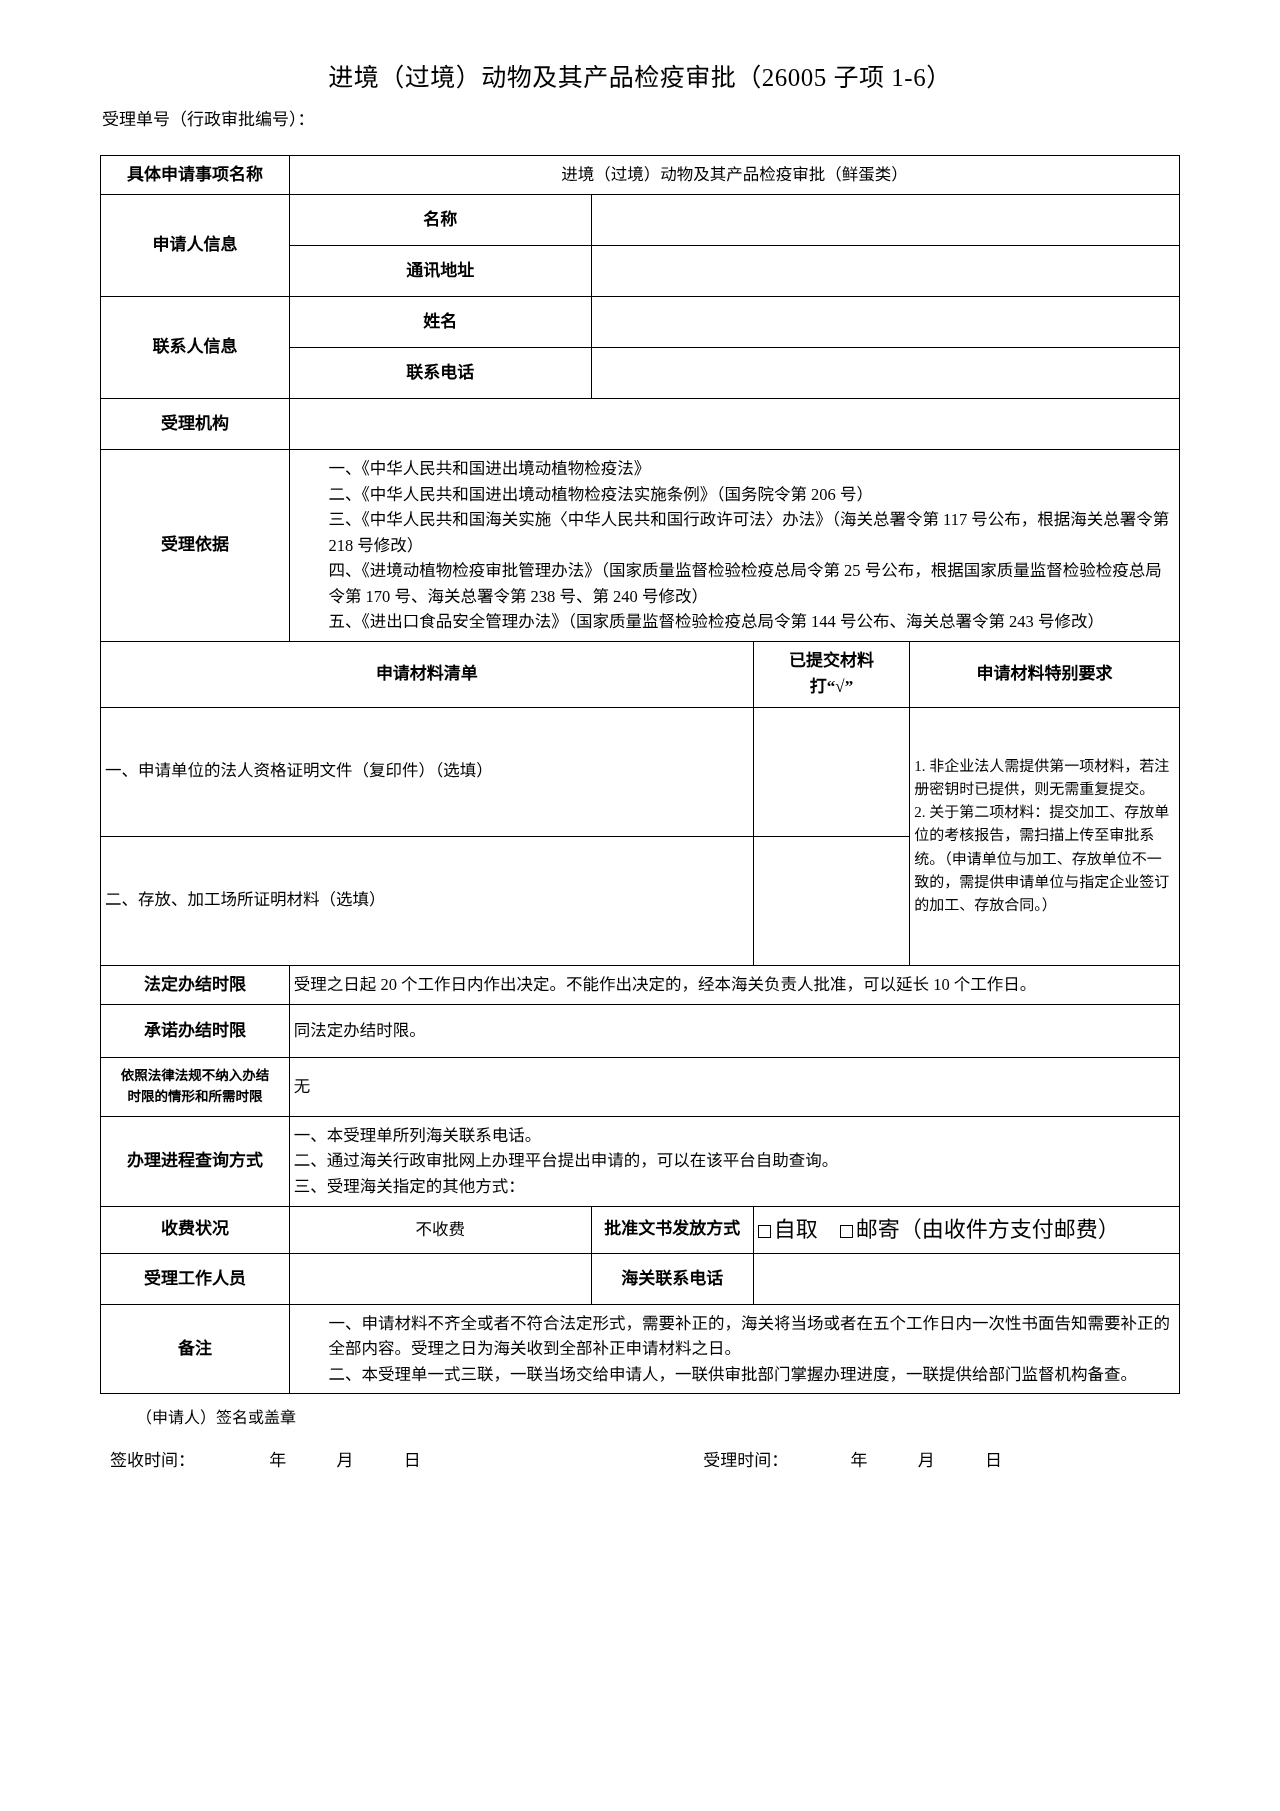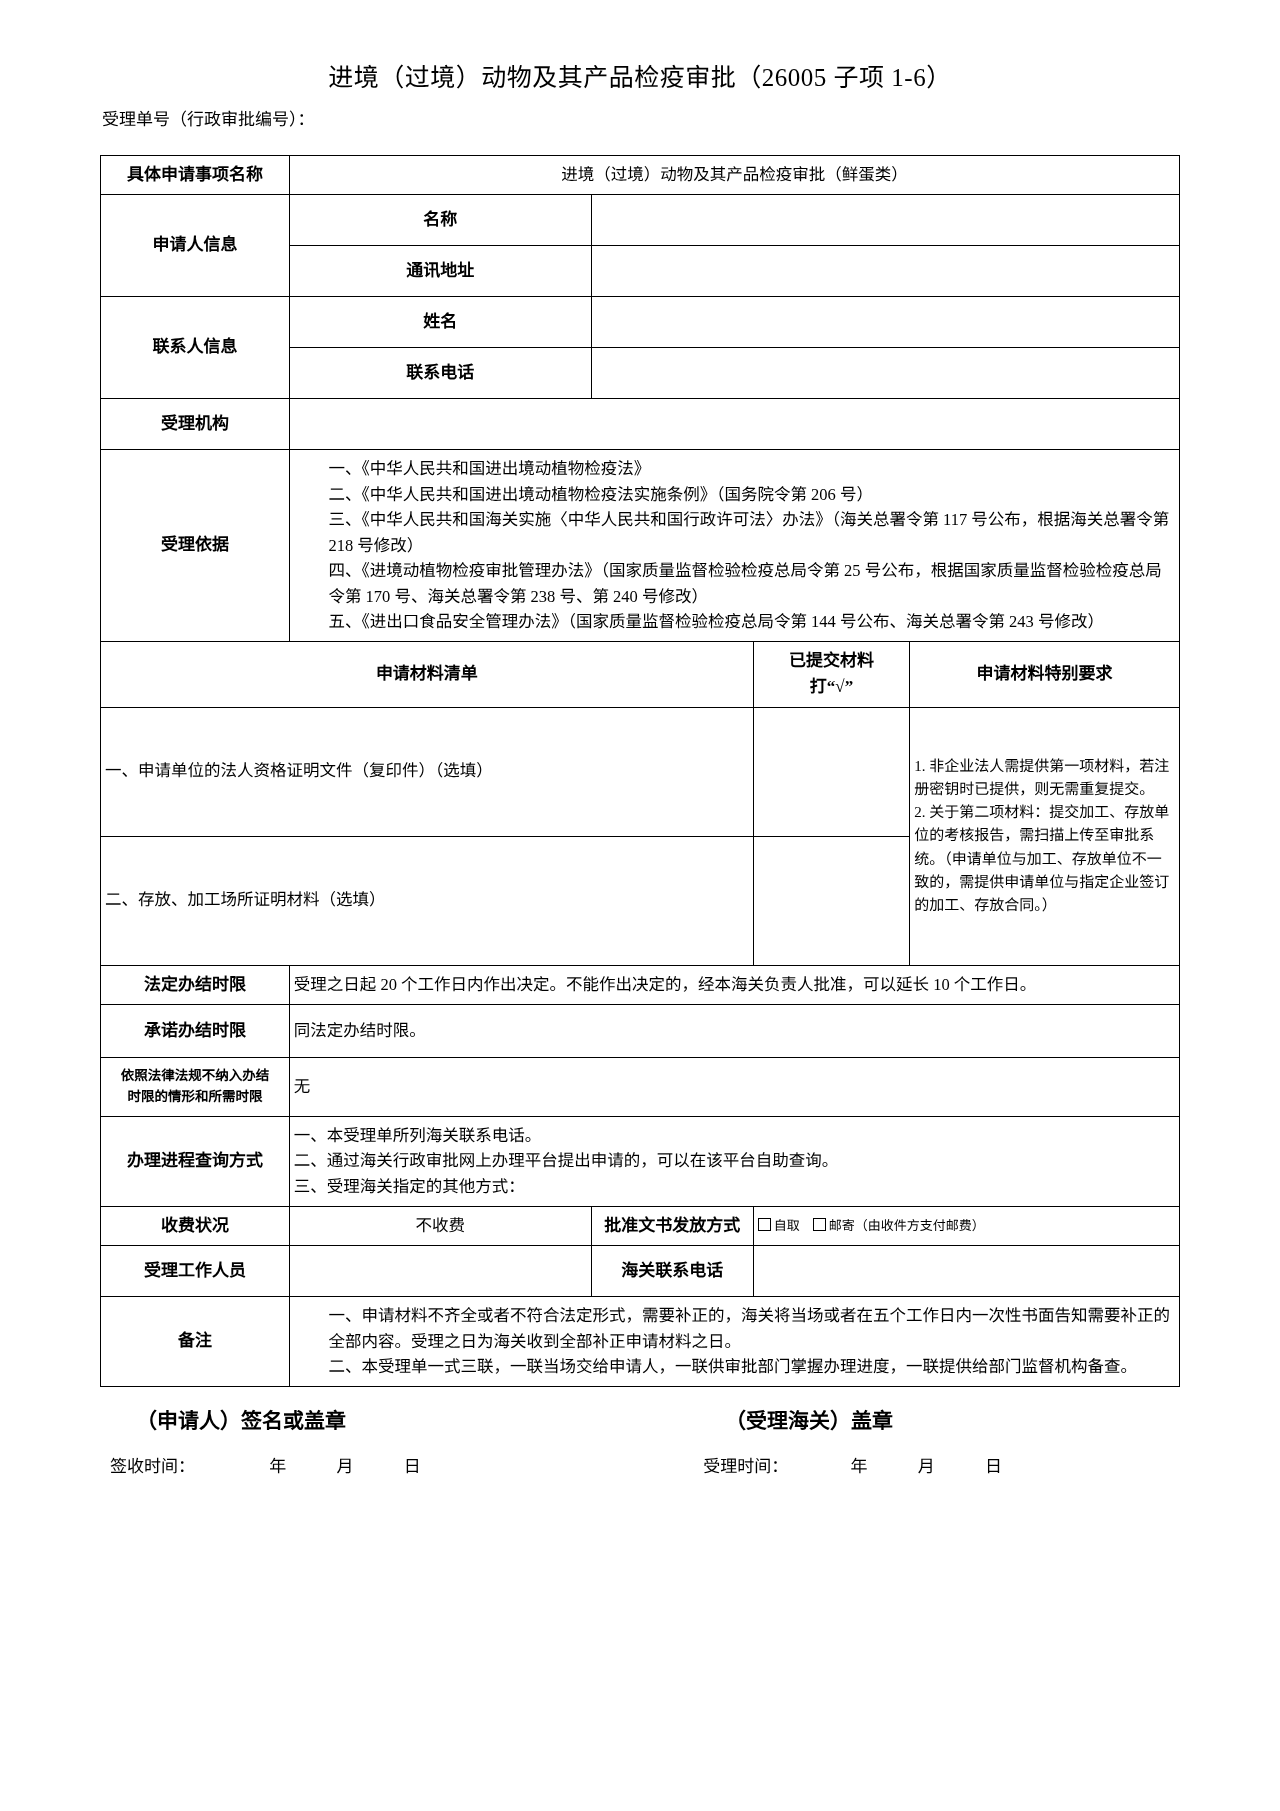--- a/index.html
+++ b/index.html
@@ -107,27 +107,26 @@
   }
   .req-text p { margin: 0; }
   .chk {
     display: inline-block;
     width: 11px;
     height: 11px;
     border: 1px solid #000;
     margin-right: 3px;
     vertical-align: -1px;
   }
-  .delivery { font-size: 13px; padding-left: 12px; }
+  .delivery { font-size: 22px; padding-left: 12px; }
   .sig-row {
     display: flex;
-    font-size: 21px;
-    margin-top: 17px;
+    font-size: 16px;
+    margin-top: 10px;
     padding: 0 24px 0 36px;
-    font-weight: bold;
   }
   .sig-left { flex: 0 0 55%; }
   .sig-right { flex: 1; text-align: left; padding-left: 28px;}
   .date-row {
     display: flex;
     font-size: 17px;
     margin-top: 18px;
     padding: 0 24px 0 10px;
   }
   .date-left { flex: 0 0 55%; }
@@ -267,21 +266,20 @@
       <td class="body-text" colspan="4">
         <p class="hang">一、申请材料不齐全或者不符合法定形式，需要补正的，海关将当场或者在五个工作日内一次性书面告知需要补正的全部内容。受理之日为海关收到全部补正申请材料之日。</p>
         <p class="hang">二、本受理单一式三联，一联当场交给申请人，一联供审批部门掌握办理进度，一联提供给部门监督机构备查。</p>
       </td>
     </tr>
   </tbody>
     </table>
 
   <div class="sig-row">
     <div class="sig-left">（申请人）签名或盖章</div>
-    <div class="sig-right">（受理海关）盖章</div>
   </div>
 
   <div class="date-row">
     <div class="date-left">
       <span>签收时间：</span>
       <span class="sp-3"></span><span>年</span>
       <span class="sp-1"></span><span>月</span>
       <span class="sp-1"></span><span>日</span>
     </div>
     <div class="date-right">

